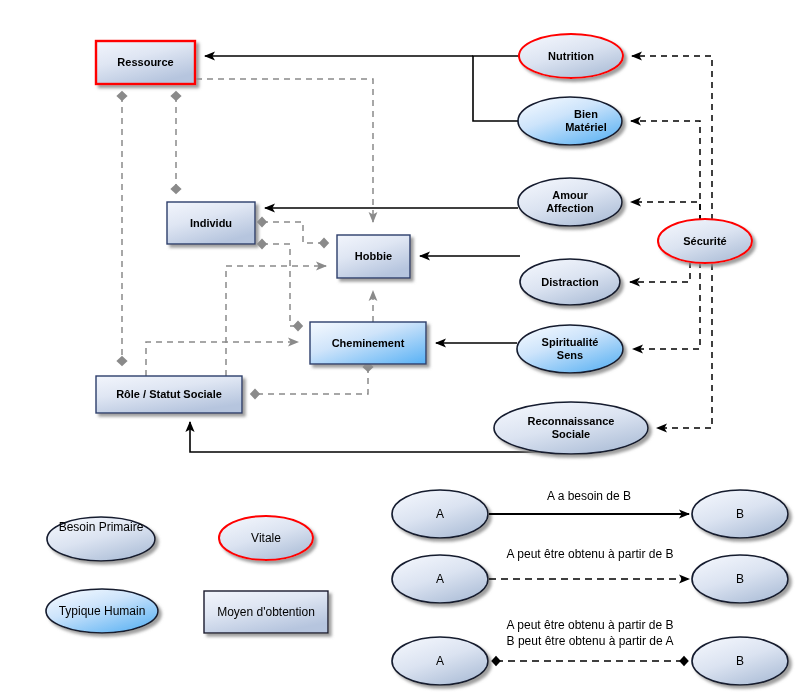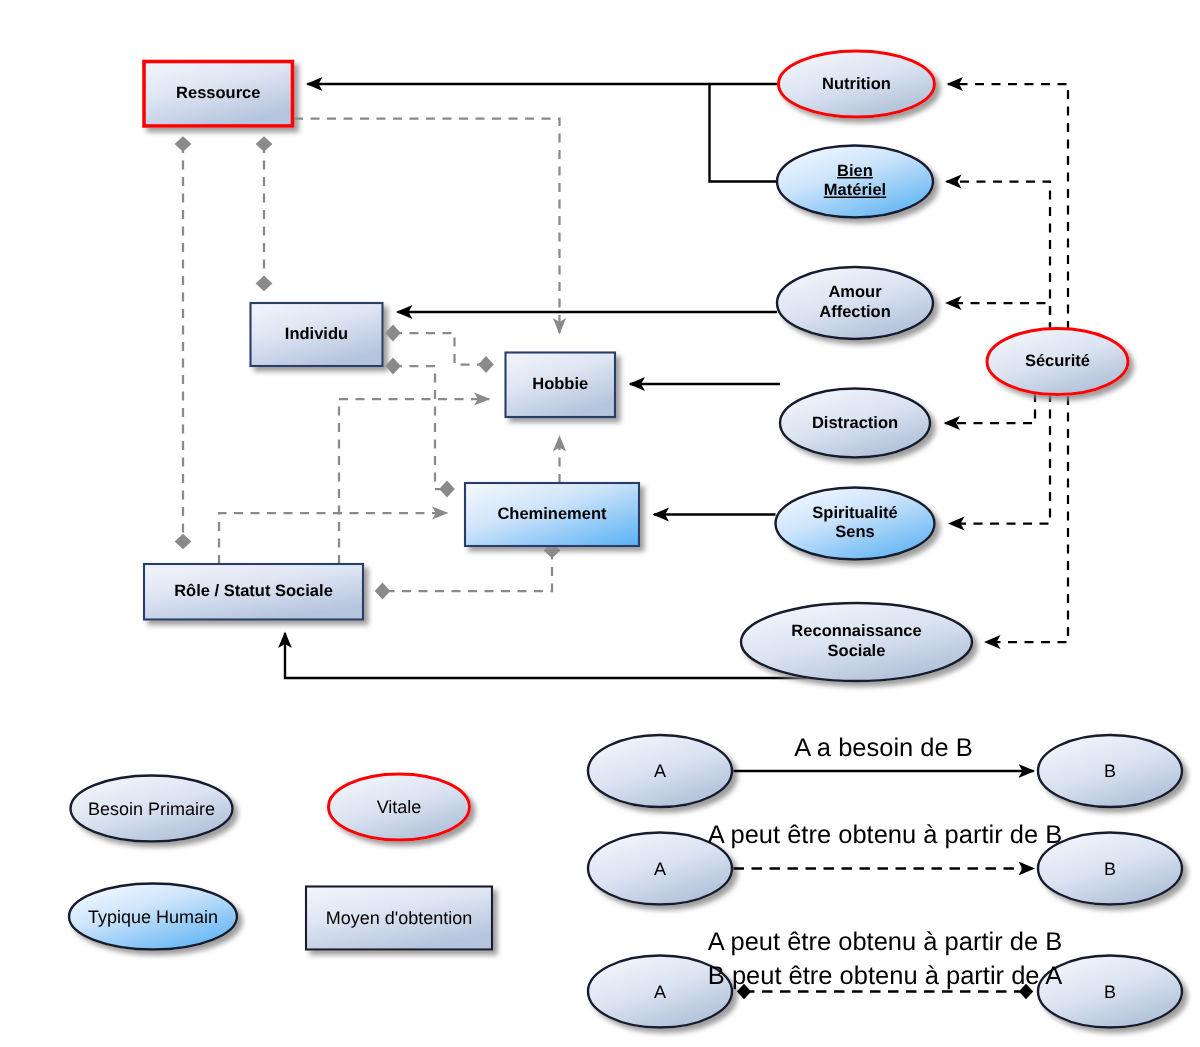--- a/index.html
+++ b/index.html
@@ -11,21 +11,21 @@
     position:absolute;display:flex;align-items:center;justify-content:center;
     text-align:center;pointer-events:none;font-weight:bold;font-size:11px;
     color:#000;line-height:1.15;white-space:pre-line;
   }
   .legend-label{
     position:absolute;display:flex;align-items:center;justify-content:center;
     text-align:center;pointer-events:none;font-weight:normal;font-size:12px;
     color:#000;line-height:1.2;white-space:pre-line;
   }
   .edge-label{
-    position:absolute;text-align:center;font-size:17px;color:#000;
+    position:absolute;text-align:center;font-size:12px;color:#000;
     font-weight:normal;line-height:1.35;white-space:pre-line;pointer-events:none;
   }
   .url-text{
     position:absolute;left:22px;top:648px;font-size:13px;color:#000;
     font-weight:normal;
   }
 </style>
 </head>
 <body>
 
@@ -161,32 +161,32 @@
     </g>
   </svg>
 
   <div class="node-label" style="left:96px;top:25px;width:99px;height:43px;">Ressource</div>
   <div class="node-label" style="left:167px;top:186px;width:88px;height:42px;">Individu</div>
   <div class="node-label" style="left:337px;top:219px;width:73px;height:43px;">Hobbie</div>
   <div class="node-label" style="left:310px;top:306px;width:116px;height:42px;">Cheminement</div>
   <div class="node-label" style="left:96px;top:360px;width:146px;height:37px;">Rôle / Statut Sociale</div>
 
   <div class="node-label" style="left:519px;top:18px;width:104px;height:44px;">Nutrition</div>
-  <div class="node-label" style="left:518px;top:81px;width:104px;height:48px;text-decoration:underline;">Bien
+  <div class="node-label" style="left:534px;top:81px;width:104px;height:48px;">Bien
 Matériel</div>
   <div class="node-label" style="left:518px;top:162px;width:104px;height:48px;">Amour
 Affection</div>
   <div class="node-label" style="left:658px;top:203px;width:94px;height:44px;">Sécurité</div>
   <div class="node-label" style="left:520px;top:243px;width:100px;height:46px;">Distraction</div>
   <div class="node-label" style="left:517px;top:309px;width:106px;height:48px;">Spiritualité
 Sens</div>
   <div class="node-label" style="left:494px;top:386px;width:154px;height:52px;">Reconnaissance
 Sociale</div>
 
-  <div class="legend-label" style="left:47px;top:501px;width:108px;height:44px;">Besoin Primaire</div>
+  <div class="legend-label" style="left:47px;top:489px;width:108px;height:44px;">Besoin Primaire</div>
   <div class="legend-label" style="left:219px;top:500px;width:94px;height:44px;text-align:center;">Vitale</div>
   <div class="legend-label" style="left:46px;top:573px;width:112px;height:44px;">Typique Humain</div>
   <div class="legend-label" style="left:204px;top:575px;width:124px;height:42px;">Moyen d'obtention</div>
 
   <div class="legend-label" style="left:392px;top:474px;width:96px;height:48px;">A</div>
   <div class="legend-label" style="left:692px;top:474px;width:96px;height:48px;">B</div>
   <div class="legend-label" style="left:392px;top:539px;width:96px;height:48px;">A</div>
   <div class="legend-label" style="left:692px;top:539px;width:96px;height:48px;">B</div>
   <div class="legend-label" style="left:392px;top:621px;width:96px;height:48px;">A</div>
   <div class="legend-label" style="left:692px;top:621px;width:96px;height:48px;">B</div>

